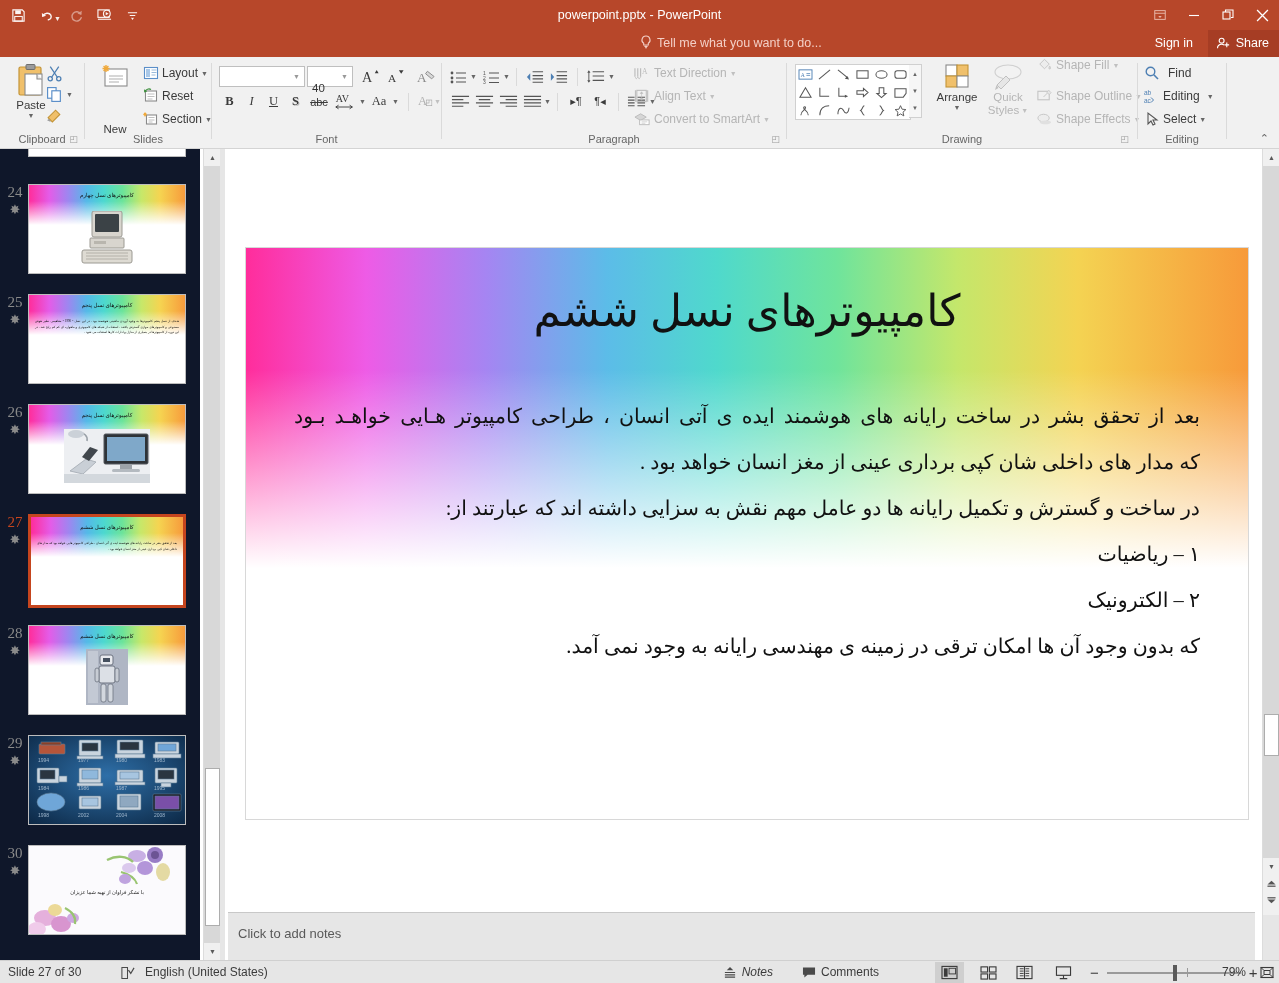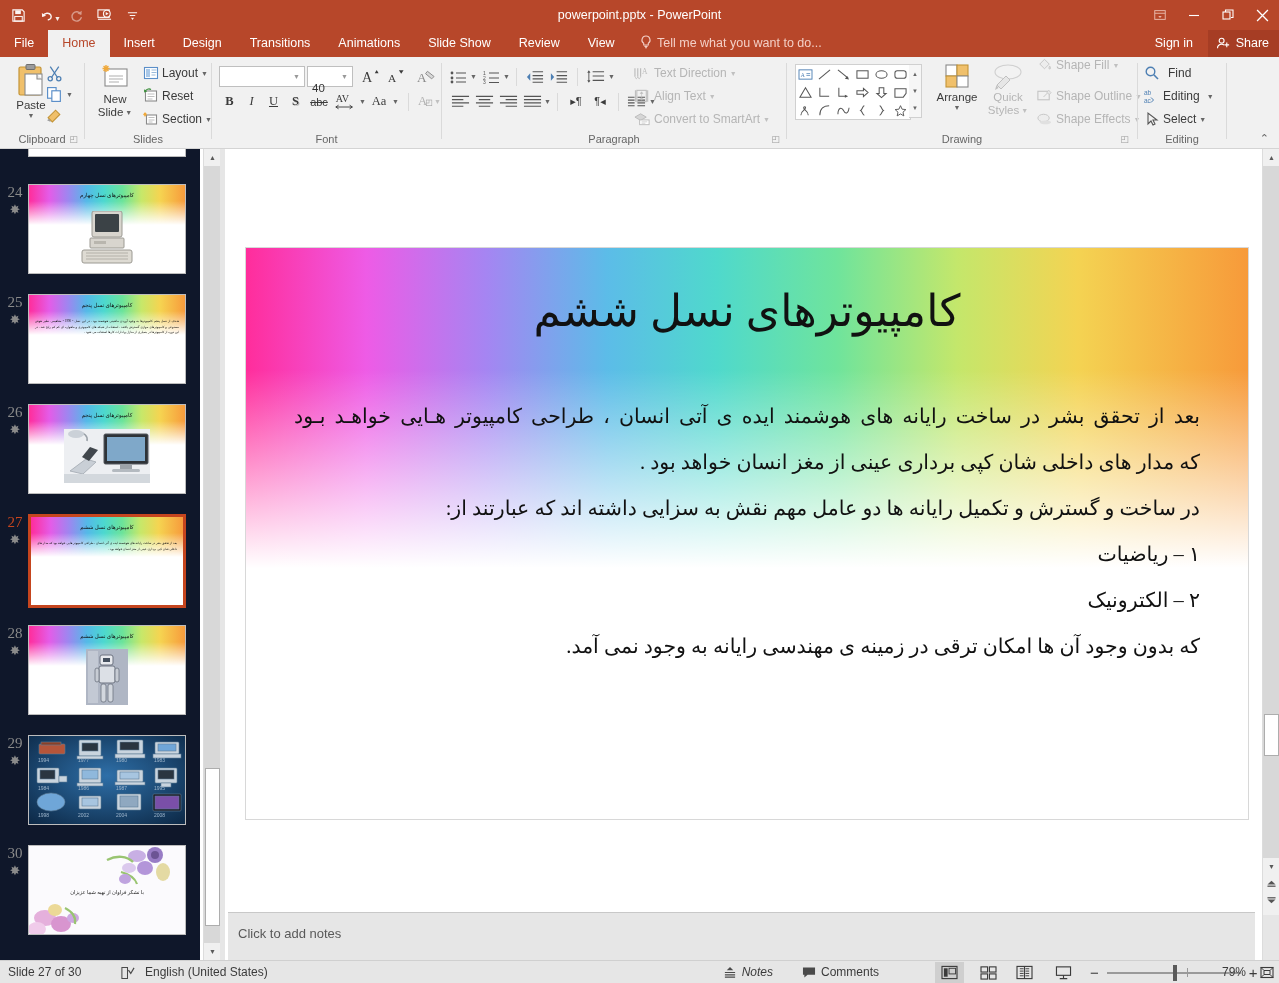--- a/index.html
+++ b/index.html
@@ -271,31 +271,20 @@
     </div>
     <div class="wb close">
       <svg width="13" height="13" viewBox="0 0 12 12">
           <path d="M1 1l10 10M11 1L1 11" stroke="#fff" stroke-width="1.2"></path>
         </svg>
     </div>
   </div>
 </div>
 
 <div class="tabbar">
-  <div class="tabs">
-    <div class="tab file">File</div>
-    <div class="tab active">Home</div>
-    <div class="tab">Insert</div>
-    <div class="tab">Design</div>
-    <div class="tab">Transitions</div>
-    <div class="tab">Animations</div>
-    <div class="tab">Slide Show</div>
-    <div class="tab">Review</div>
-    <div class="tab">View</div>
-  </div>
   <div class="tellme">
     <span class="bulb">
       <svg width="12" height="14" viewBox="0 0 12 14">
           <path d="M6 1a4 4 0 0 0-2.3 7.3V10h4.6V8.3A4 4 0 0 0 6 1z" fill="none" stroke="#F3CFC6" stroke-width="1.1"></path>
           <path d="M4.4 11.4h3.2M5 12.8h2" stroke="#F3CFC6" stroke-width="1.1"></path>
         </svg>
     </span><span>Tell me what you want to do...</span>
   </div>
   <div class="signin">Sign in</div>
   <div class="share">
@@ -350,21 +339,21 @@
             <path d="M1 12.5 4.5 14 3 11z" fill="#9B9B9B"></path>
           </svg>
       </span>
     </div>
     <div class="group-label">Clipboard</div>
     <div class="dlg" style="right:6px;">◰</div>
   </div>
   <div class="group-sep" style="left:84px;"></div>
 
   <div class="group" style="left:85px; width:126px;">
-    <div class="bigbtn" style="left:6px; top:6px; width:48px;">
+    <div class="bigbtn" style="left:6px; top:6px; width:48px;gap:30px;">
       <span>
         <svg width="30" height="30" viewBox="0 0 30 30">
           <rect x="5" y="6" width="22" height="17" fill="#fff" stroke="#8A8A8A" stroke-width="1.1"></rect>
           <path d="M9 13h14M9 16h14M9 19h10" stroke="#B0B0B0" stroke-width="1.1"></path>
           <path d="M6 2v7M2.5 5.5h7M3.6 3.1l4.8 4.8M8.4 3.1 3.6 7.9" stroke="#F0A93B" stroke-width="1.4"></path>
         </svg>
       </span>
       <span class="cap">New</span>
       <span class="cap" style="display:flex;align-items:center;gap:2px;">
         <span>Slide</span>

